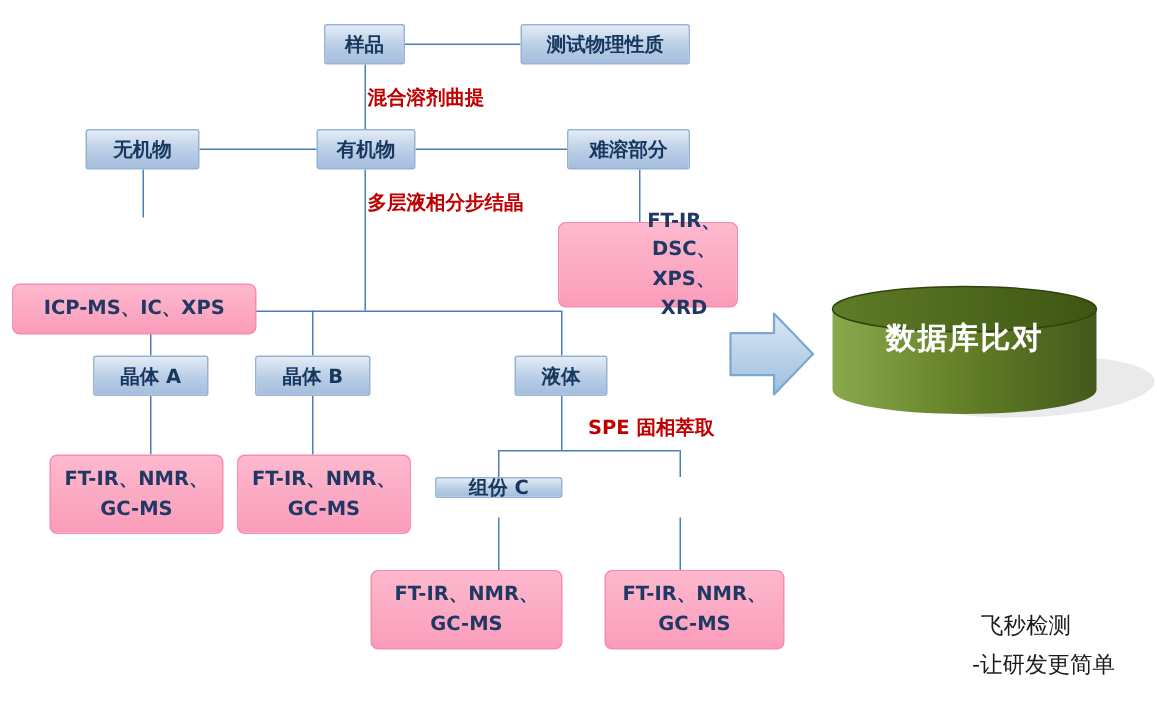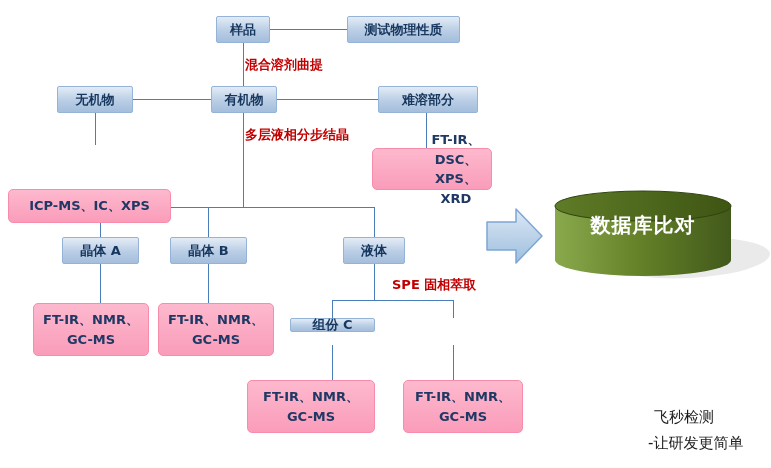--- a/index.html
+++ b/index.html
@@ -56,28 +56,28 @@
   <div class="line h" style="left:332px;top:300px;width:121px;"></div>
   <div class="line v" style="left:332px;top:300px;height:18px;"></div>
   <div class="line v" style="left:453px;top:300px;height:18px;"></div>
   <div class="line v" style="left:332px;top:345px;height:35px;"></div>
   <div class="line v" style="left:453px;top:345px;height:35px;"></div>
 
   <div class="node" style="left:216px;top:16px;width:54px;height:27px;">样品</div>
   <div class="node" style="left:347px;top:16px;width:113px;height:27px;">测试物理性质</div>
   <div class="node" style="left:211px;top:86px;width:66px;height:27px;">有机物</div>
   <div class="node" style="left:57px;top:86px;width:76px;height:27px;">无机物</div>
-  <div class="node" style="left:378px;top:86px;width:100px;height:27px;">难溶部分</div>
+  <div class="node" style="left:378px;top:86px;width:82px;height:27px;">难溶部分</div>
   <div class="node" style="left:62px;top:237px;width:77px;height:27px;">晶体 A</div>
   <div class="node" style="left:170px;top:237px;width:77px;height:27px;">晶体 B</div>
   <div class="node" style="left:343px;top:237px;width:62px;height:27px;">液体</div>
   <div class="node" style="left:290px;top:318px;width:85px;height:14px;">组份 C</div>
 
   <div class="method" style="left:8px;top:145px;width:163px;height:34px;margin-top:44px;">ICP-MS、IC、XPS</div>
-  <div class="method" style="left:372px;top:148px;width:120px;height:42px;padding-left:48px;">FT-IR、DSC、
+  <div class="method" style="left:372px;top:148px;width:120px;height:57px;padding-left:48px;">FT-IR、DSC、
 XPS、XRD</div>
   <div class="method" style="left:33px;top:303px;width:116px;height:53px;">FT-IR、NMR、
 GC-MS</div>
   <div class="method" style="left:158px;top:303px;width:116px;height:53px;">FT-IR、NMR、
 GC-MS</div>
   <div class="method" style="left:247px;top:380px;width:128px;height:53px;">FT-IR、NMR、
 GC-MS</div>
   <div class="method" style="left:403px;top:380px;width:120px;height:53px;">FT-IR、NMR、
 GC-MS</div>
 

